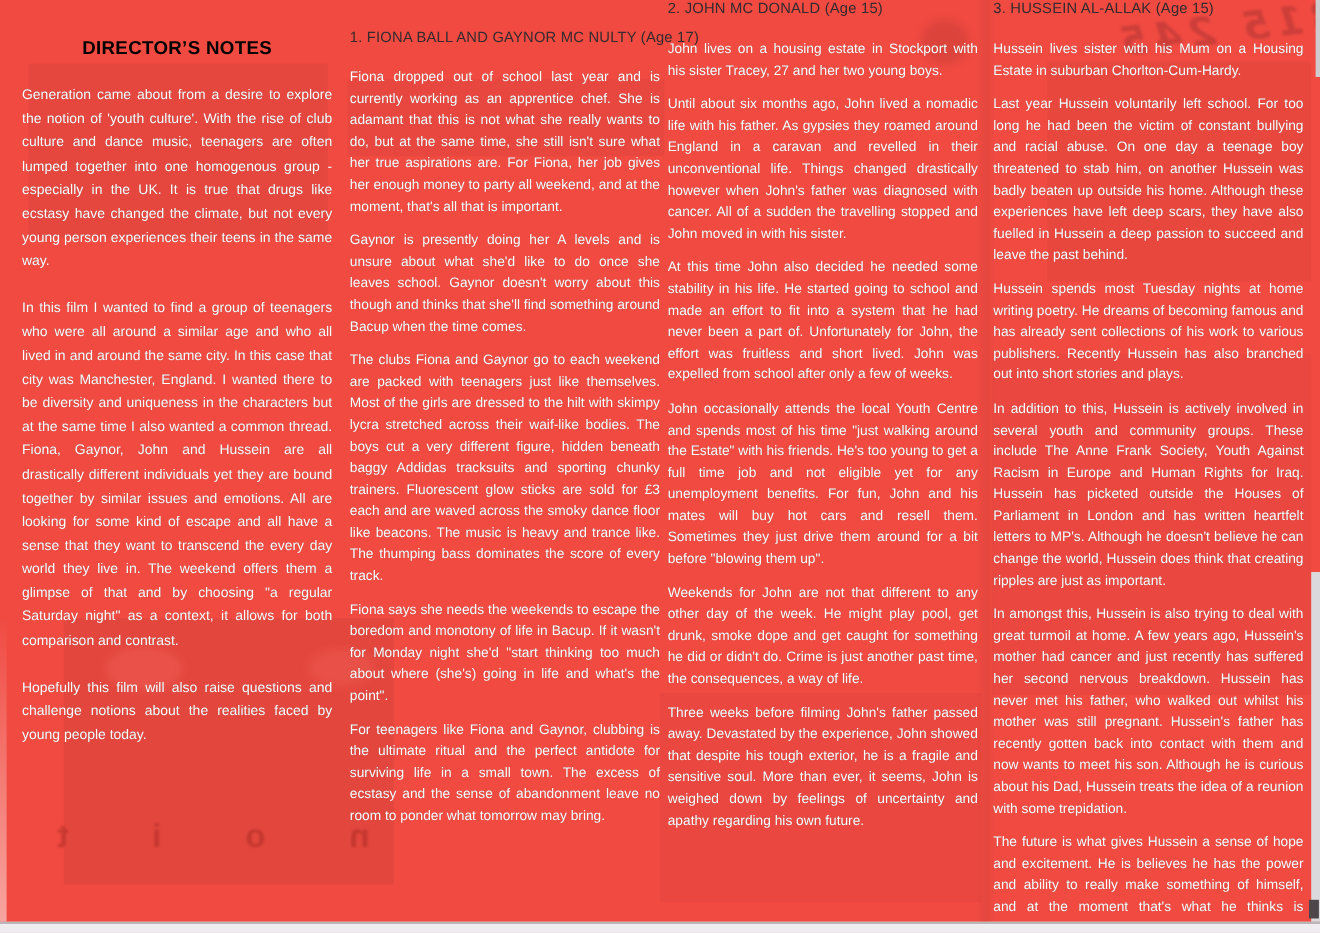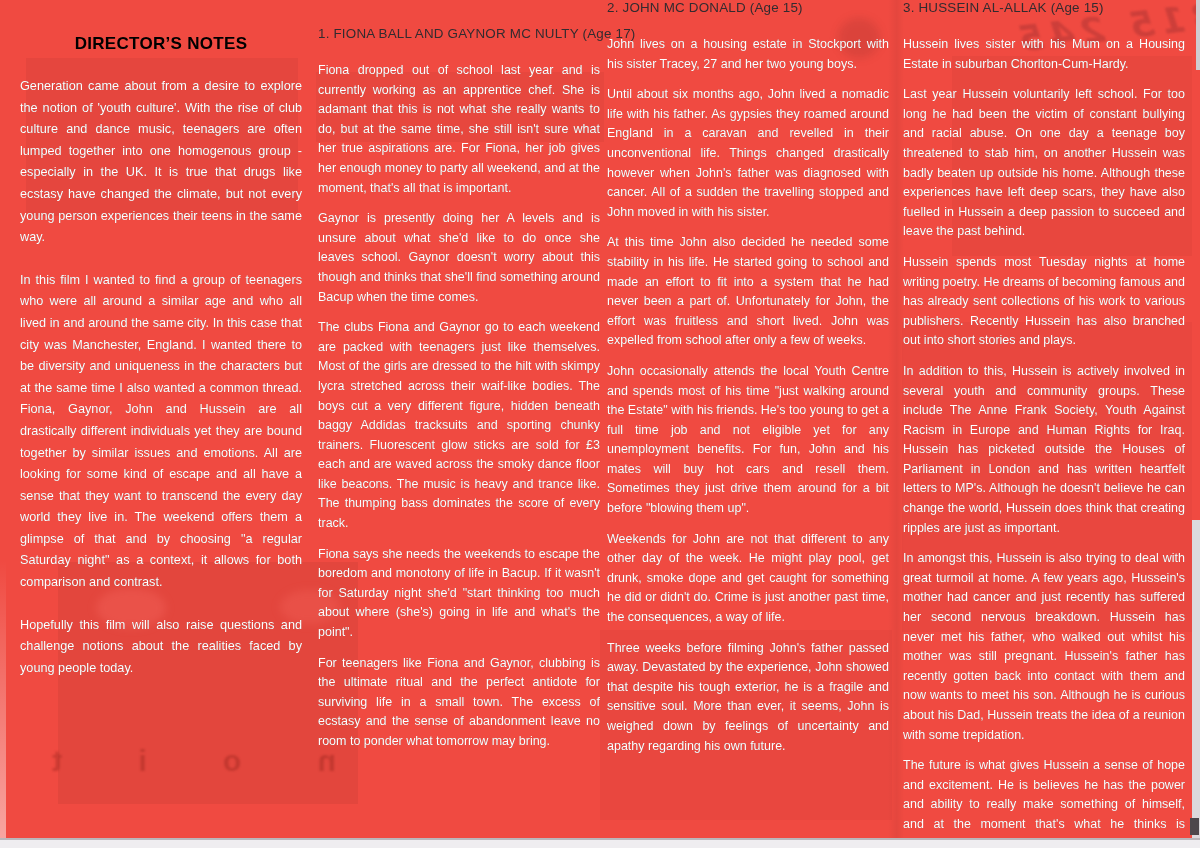--- a/index.html
+++ b/index.html
@@ -117,21 +117,21 @@
         <p class="body-para">Hopefully this film will also raise questions and challenge notions about the realities faced by young people today.</p>
       </div>
   </div>
 
   <div class="col col-1">
     <h3 class="section-title">1. FIONA BALL AND GAYNOR MC NULTY  (Age 17)</h3>
     <div class="body-block">
         <p class="body-para">Fiona dropped out of school last year and is currently working as an apprentice chef. She is adamant that this is not what she really wants to do, but at the same time, she still isn't sure what her true aspirations are. For Fiona, her job gives her enough money to party all weekend, and at the moment, that's all that is important.</p>
         <p class="body-para">Gaynor is presently doing her A levels and is unsure about what she'd like to do once she leaves school. Gaynor doesn't worry about this though and thinks that she'll find something around Bacup when the time comes.</p>
         <p class="body-para">The clubs Fiona and Gaynor go to each weekend are packed with teenagers just like themselves. Most of the girls are dressed to the hilt with skimpy lycra stretched across their waif-like bodies. The boys cut a very different figure, hidden beneath baggy Addidas tracksuits and sporting chunky trainers. Fluorescent glow sticks are sold for £3 each and are waved across the smoky dance floor like beacons. The music is heavy and trance like. The thumping bass dominates the score of every track.</p>
-        <p class="body-para">Fiona says she needs the weekends to escape the boredom and monotony of life in Bacup. If it wasn't for Saturday night she'd "start thinking too much about where (she's) going in life and what's the point".</p>
+        <p class="body-para">Fiona says she needs the weekends to escape the boredom and monotony of life in Bacup. If it wasn't for Monday night she'd "start thinking too much about where (she's) going in life and what's the point".</p>
         <p class="body-para">For teenagers like Fiona and Gaynor, clubbing is the ultimate ritual and the perfect antidote for surviving life in a small town. The excess of ecstasy and the  sense of abandonment leave no room to ponder what tomorrow may bring.</p>
       </div>
   </div>
 
   <div class="col col-2">
     <h3 class="section-title">2. JOHN MC DONALD (Age 15)</h3>
     <div class="body-block">
         <p class="body-para">John lives on a housing estate in Stockport with his sister Tracey, 27 and her two young boys.</p>
         <p class="body-para">Until about six months ago, John lived a nomadic life with his father.  As gypsies they roamed around England in a caravan and revelled in their unconventional life. Things changed drastically however when John's father was diagnosed with cancer. All of a sudden the travelling stopped and John moved in with his sister.</p>
         <p class="body-para">At this time John also decided he needed some stability in his life. He started going to school and made an effort to fit into a system that he had never been a part of. Unfortunately for John, the effort was fruitless and short lived. John was expelled from school after only a few of weeks.</p>

